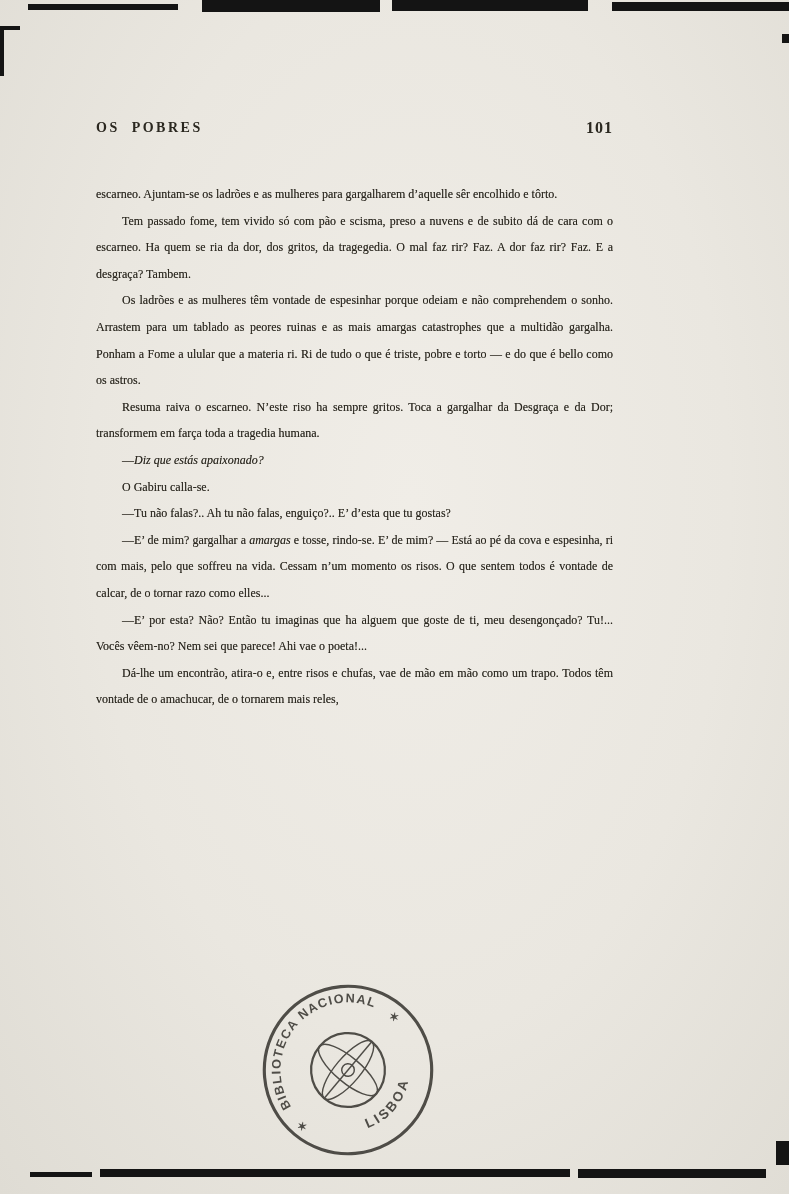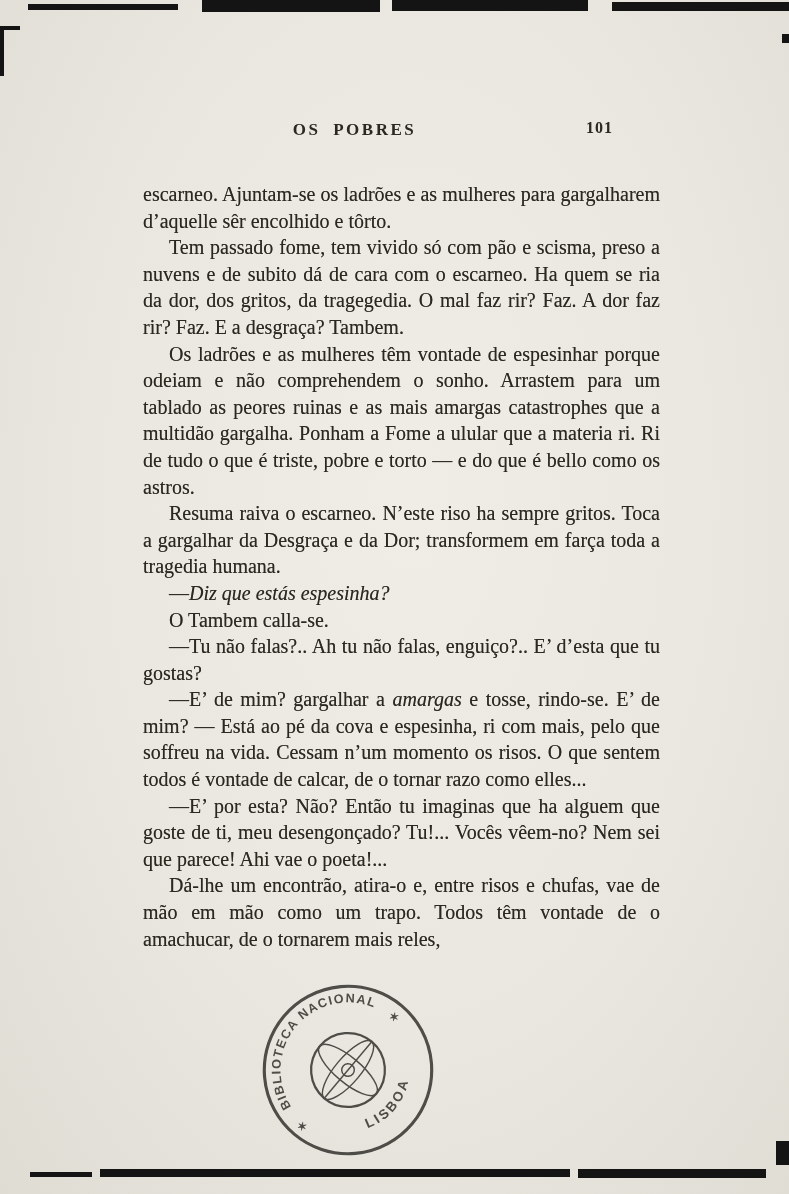--- a/index.html
+++ b/index.html
@@ -10,31 +10,30 @@
     position: relative; width: 789px; height: 1194px;
     background: radial-gradient(ellipse at 52% 42%,
                 #f0ede7 0%, var(--page-background, #eae7e0) 55%, #dfdcd4 100%);
     font-family: "Liberation Serif", "DejaVu Serif", serif;
     color: var(--ink, #2b2820);
   }
 
   
   .page-header { position: absolute; left: 96px; top: 120px; width: 517px; height: 24px; }
   .running-title {
-    position: absolute; left: 0; right: 0; text-align: center;
-    font-size: 17px; font-weight: 700; letter-spacing: 2.5px; word-spacing: 6px;
+    position: absolute; left: 0; right: 0; 
+    font-size: 14px; font-weight: 700; letter-spacing: 2.5px; word-spacing: 6px;
   }
   .page-number { position: absolute; right: 0; top: -1px; font-size: 16px; font-weight: 700; letter-spacing: 1px; }
 
   
   .text-block {
     position: absolute; left: 96px; top: 181px; width: 517px;
-    text-align: justify; font-size: 20px; line-height: 26.6px;
+    text-align: justify; font-size: 12px; line-height: 26.6px;
     text-shadow: 0 0 0.4px rgba(43,40,32,.55);
-    margin-left: 47px;
   }
   .text-block p { margin: 0; text-indent: 26px; }
   .text-block p.noindent { text-indent: 0; }
   .text-block em { font-style: italic; }
 
   
   .stamp {
     position: absolute; left: 258px; top: 980px; width: 180px; height: 180px;
     transform: rotate(-50deg); opacity: 0.88; color: var(--stamp-ink, #3a3833);
   }
@@ -76,22 +75,22 @@
   <header class="page-header">
     <span class="running-title">OS POBRES</span>
     <span class="page-number">101</span>
   </header>
 
   <main class="text-block" id="text-block">
       <p class="noindent"><span>escarneo. Ajuntam-se os ladrões e as mulheres para gargalharem d’aquelle sêr encolhido e tôrto.</span></p>
       <p><span>Tem passado fome, tem vivido só com pão e scisma, preso a nuvens e de subito dá de cara com o escarneo. Ha quem se ria da dor, dos gritos, da tragegedia. O mal faz rir? Faz. A dor faz rir? Faz. E a desgraça? Tambem.</span></p>
       <p><span>Os ladrões e as mulheres têm vontade de espesinhar porque odeiam e não comprehendem o sonho. Arrastem para um tablado as peores ruinas e as mais amargas catastrophes que a multidão gargalha. Ponham a Fome a ulular que a materia ri. Ri de tudo o que é triste, pobre e torto — e do que é bello como os astros.</span></p>
       <p><span>Resuma raiva o escarneo. N’este riso ha sempre gritos. Toca a gargalhar da Desgraça e da Dor; transformem em farça toda a tragedia humana.</span></p>
-      <p><span>—</span><em>Diz que estás espesinha?</em></p>
-      <p><span>O Tambem calla-se.</span></p>
+      <p><span>—</span><em>Diz que estás apaixonado?</em></p>
+      <p><span>O Gabiru calla-se.</span></p>
       <p><span>—Tu não falas?.. Ah tu não falas, enguiço?.. E’ d’esta que tu gostas?</span></p>
       <p><span>—E’ de mim? gargalhar a </span><em>amargas</em><span> e tosse, rindo-se. E’ de mim? — Está ao pé da cova e espesinha, ri com mais, pelo que soffreu na vida. Cessam n’um momento os risos. O que sentem todos é vontade de calcar, de o tornar razo como elles...</span></p>
       <p><span>—E’ por esta? Não? Então tu imaginas que ha alguem que goste de ti, meu desengonçado? Tu!... Vocês vêem-no? Nem sei que parece! Ahi vae o poeta!...</span></p>
       <p><span>Dá-lhe um encontrão, atira-o e, entre risos e chufas, vae de mão em mão como um trapo. Todos têm vontade de o amachucar, de o tornarem mais reles,</span></p>
     </main>
 
   <div class="stamp">
     <svg viewBox="0 0 200 200">
       <defs>
         <path id="arcTop" d="M 25,100 A 75,75 0 0 1 175,100"></path>

